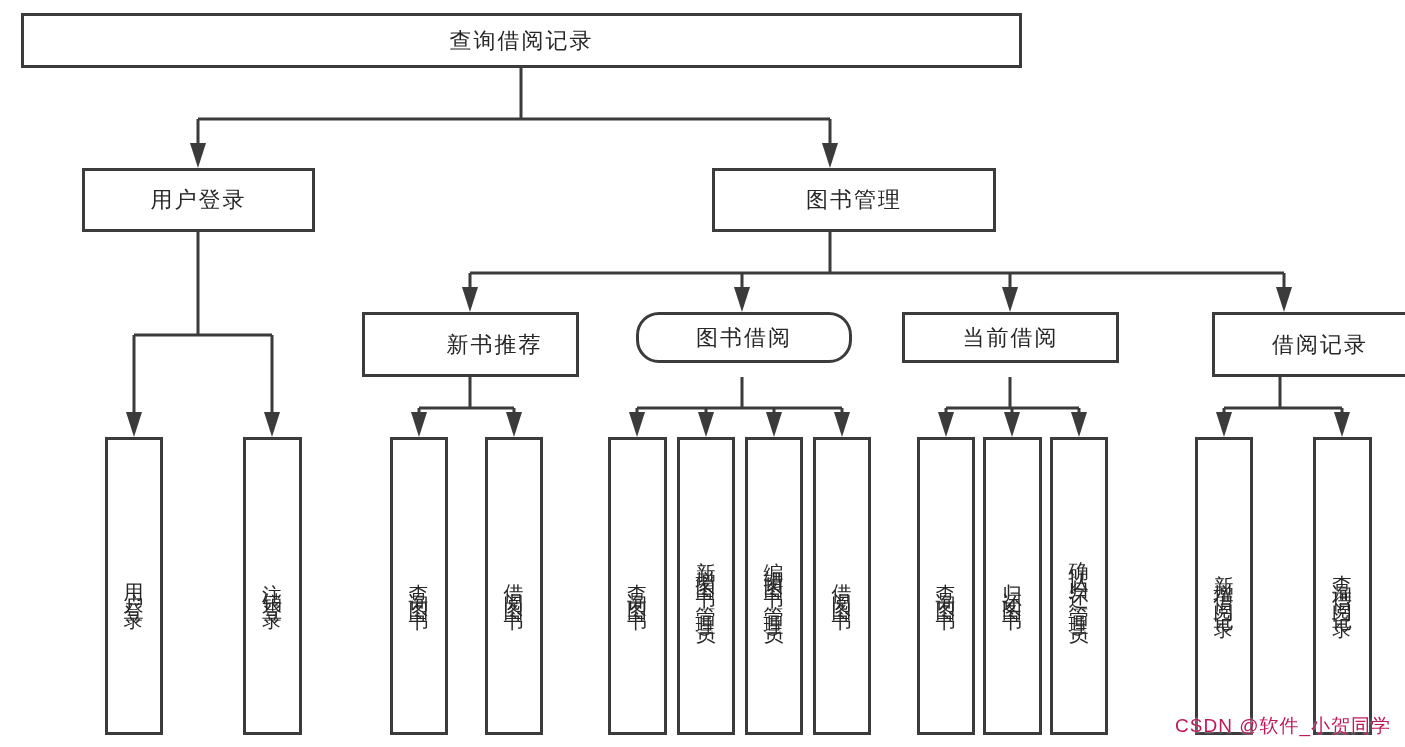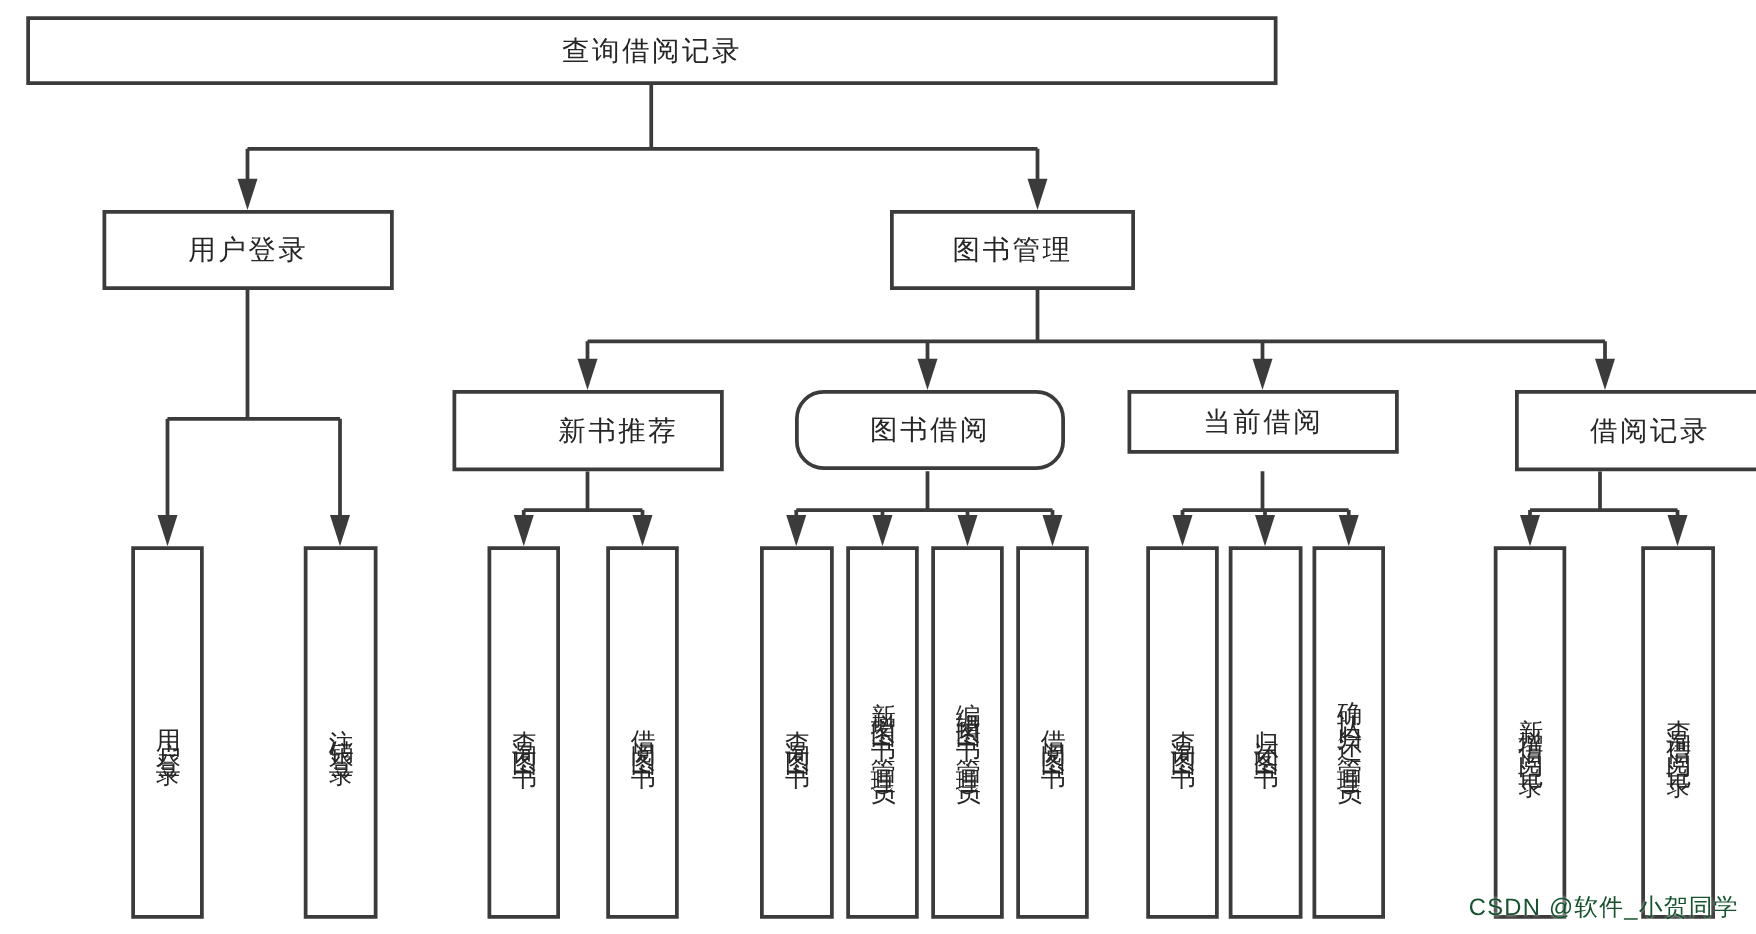--- a/index.html
+++ b/index.html
@@ -16,21 +16,21 @@
   .leaf{
     position:absolute;box-sizing:border-box;background:#ffffff;
     border:3px solid #3b3b3b;display:flex;align-items:center;justify-content:center;
     writing-mode:vertical-rl;font-size:20px;letter-spacing:9px;line-height:1;
     top:437px;height:298px;
   }
   svg.connectors{position:absolute;left:0;top:0;}
   .conn{stroke:#3b3b3b;stroke-width:3;fill:none;}
   .arrow{fill:#3b3b3b;stroke:none;}
   .watermark{
-    position:absolute;right:14px;bottom:8px;font-size:19px;color:#14532d;
+    position:absolute;right:14px;bottom:8px;font-size:19px;color:#be185d;
     text-shadow:0 0 3px #ffffff;letter-spacing:1px;white-space:nowrap;
   }
 </style>
 </head>
 <body>
 
 <div class="canvas">
 
   <svg class="connectors" width="1405" height="747">
     <g>
@@ -71,24 +71,24 @@
     <g>
       <path class="conn" d="M1280 377 V408 M1224 408 H1342 M1224 408 V419 M1342 408 V419"></path>
       <polygon class="arrow" points="1216,412 1232,412 1224,437"></polygon>
       <polygon class="arrow" points="1334,412 1350,412 1342,437"></polygon>
     </g>
   </svg>
 
   <div class="node" style="left:21px;top:13px;width:1001px;height:55px;">查询借阅记录</div>
 
   <div class="node" style="left:82px;top:168px;width:233px;height:64px;">用户登录</div>
-  <div class="node" style="left:712px;top:168px;width:196px;height:64px;">图书管理</div>
+  <div class="node" style="left:712px;top:168px;width:284px;height:64px;">图书管理</div>
 
   <div class="node" style="left:362px;top:312px;width:217px;height:65px;padding-left:48px;">新书推荐</div>
-  <div class="node" style="left:636px;top:312px;width:216px;height:64px;border-radius:23px;">图书借阅</div>
+  <div class="node" style="left:636px;top:312px;width:216px;height:51px;border-radius:23px;">图书借阅</div>
   <div class="node" style="left:902px;top:312px;width:217px;height:51px;">当前借阅</div>
   <div class="node" style="left:1176px;top:312px;width:216px;height:65px;margin-left:36px;">借阅记录</div>
 
   <div class="leaf" style="left:105px;width:58px;">用户登录</div>
   <div class="leaf" style="left:243px;width:59px;">注销登录</div>
 
   <div class="leaf" style="left:390px;width:58px;">查询图书</div>
   <div class="leaf" style="left:485px;width:58px;">借阅图书</div>
 
   <div class="leaf" style="left:608px;width:59px;">查询图书</div>

